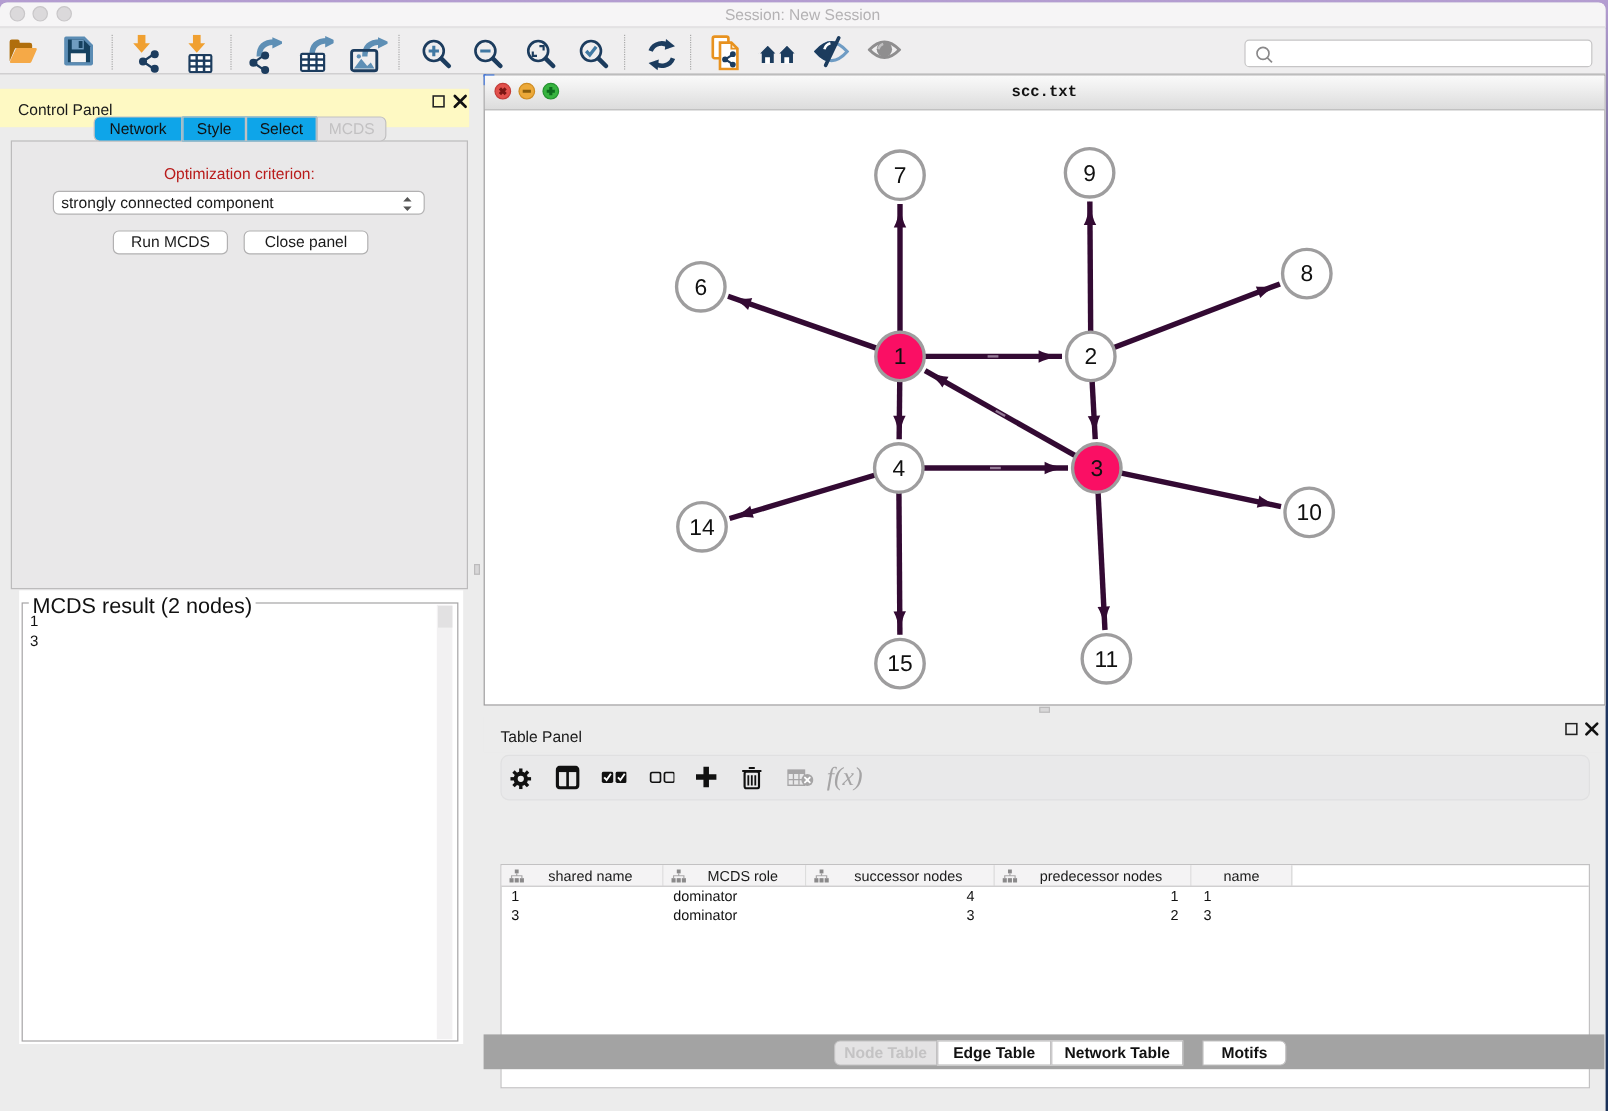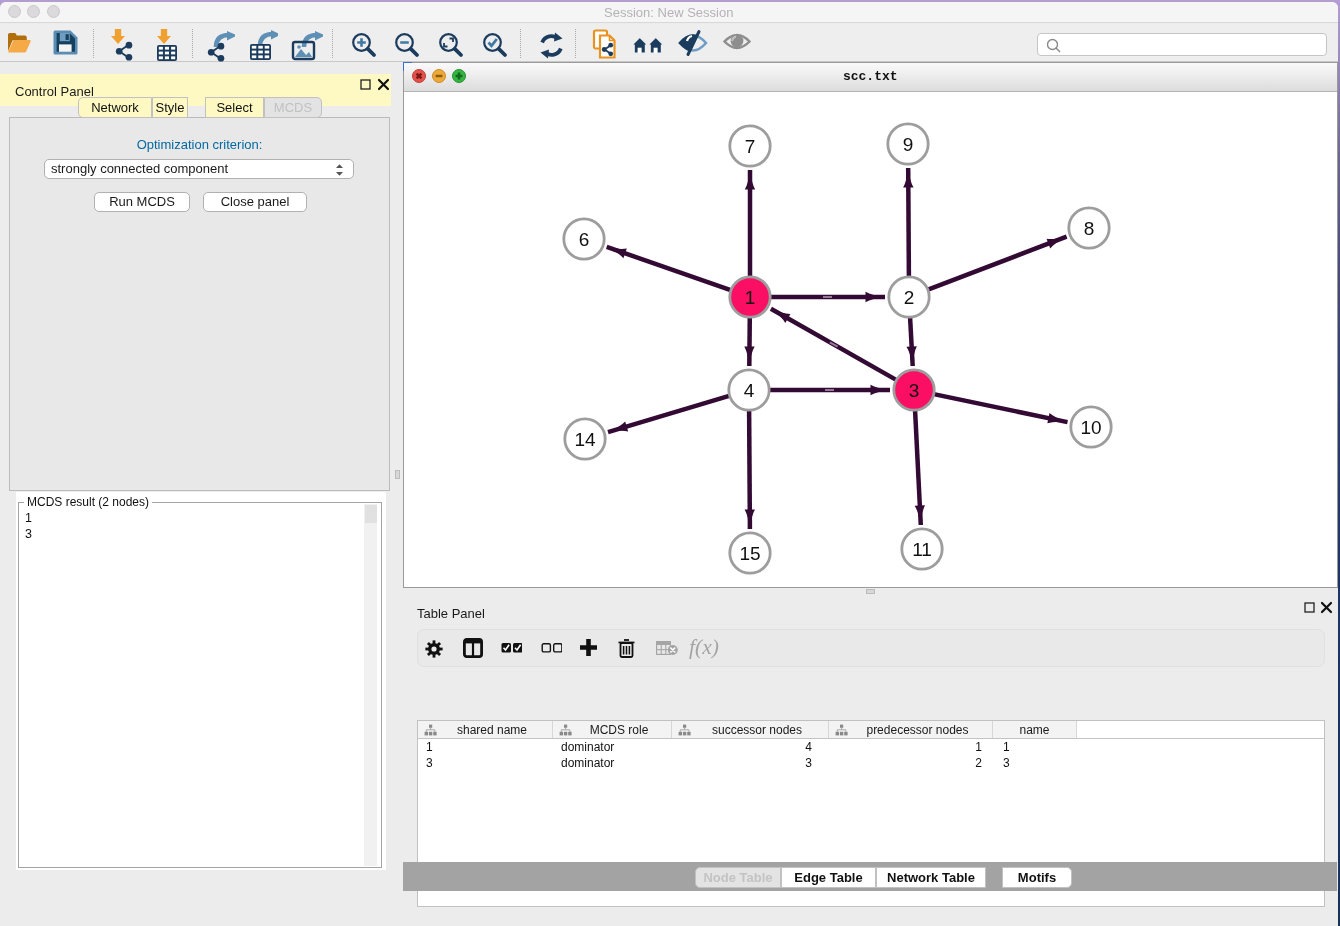--- a/index.html
+++ b/index.html
@@ -11,29 +11,29 @@
 #titlebar .tl { position:absolute; top:3px; width:13px; height:13px; border-radius:50%; background:#dbd9db; border:1px solid #c9c7c9; }
 #title-text { position:absolute; top:3px; left:0; width:100%; text-align:center; font-size:13px; color:#b4b2b4; }
 #toolbar { position:absolute; left:0; top:22px; width:100%; height:38px; background:#efeeef; border-bottom:1px solid #c9c8c9; }
 .tbsep { position:absolute; top:5px; height:29px; width:0; border-left:1px dotted #a9a9a9; }
 .ticon { position:absolute; top:0; }
 #searchbox { position:absolute; left:1037px; top:9px; width:290px; height:23px; background:#fff; border:1px solid #c6c5c6; border-radius:4px; }
 
 #cp-head { position:absolute; left:0; top:72px; width:391px; height:32px; background:#fef9c3; }
 #cp-head .t { position:absolute; left:15px; top:10px; font-size:13px; color:#1a1a1a; }
 #tabs { position:absolute; left:78px; top:95px; height:21px; }
-.tab { position:absolute; top:0; height:21px; background:#fef9c3; border:1px solid #c2c1c2; font-size:13px; color:#111; text-align:center; line-height:20px; }
+.tab { position:absolute; top:0; height:21px; background:#0ea5e9; border:1px solid #c2c1c2; font-size:13px; color:#111; text-align:center; line-height:20px; }
 #tab-mcds { background:#e4e3e4; color:#c2c1c2; border-radius:0 5px 5px 0; }
 #cp-body { position:absolute; left:9px; top:115px; width:381px; height:374px; background:#e9e8e9; border:1px solid #bcbbbc; }
-#opt-label { position:absolute; left:0; top:135px; width:399px; text-align:center; font-size:13px; color:#0369a1; }
+#opt-label { position:absolute; left:0; top:135px; width:399px; text-align:center; font-size:13px; color:#b91c1c; }
 #dropdown { position:absolute; left:44px; top:157px; width:310px; height:20px; background:#fff; border:1px solid #b2b1b2; border-radius:5px; font-size:13px; color:#1a1a1a; line-height:18px; padding-left:6px; }
 .btn { position:absolute; top:190px; height:20px; background:#fff; border:1px solid #b2b1b2; border-radius:5px; font-size:13px; color:#1a1a1a; text-align:center; line-height:18px; }
 #fieldset { position:absolute; left:16px; top:490px; width:370px; height:378px; background:#fff; }
 #fieldset-border { position:absolute; left:2px; top:10px; width:364px; height:366px; border:1px solid #a5a4a5; }
-#fieldset-legend { position:absolute; left:8px; top:3px; background:#fff; padding:0 3px; font-size:12px; color:#111; }
+#fieldset-legend { position:absolute; left:8px; top:3px; background:#fff; padding:0 3px; font-size:18px; color:#111; }
 #mcds-scroll { position:absolute; left:348px; top:12px; width:13px; height:362px; background:#f2f1f2; border-left:1px solid #dedddde; }
 #mcds-thumb { position:absolute; left:349px; top:13px; width:12px; height:18px; background:#e2e1e2; }
 .mcds-item { position:absolute; left:9px; font-size:12.5px; color:#111; }
 
 #net-frame { position:absolute; left:403px; top:60px; width:934.5px; height:526px; background:#fff; border:1px solid #9b9a9b; }
 #net-title { position:absolute; left:0; top:0; width:100%; height:29px; background:linear-gradient(180deg,#fafafa 0%,#ededed 45%,#dcdcdc 100%); border-bottom:1px solid #b4b3b4;font-family:Liberation Mono, monospace; }
 #net-title .t { position:absolute; width:100%; text-align:center; top:6px; font-size:13px; font-weight:bold; color:#111; }
 .winbtn { position:absolute; top:6px; width:14px; height:14px; border-radius:50%; }
 
 #table-head { position:absolute; left:403px; top:595px; width:934px; height:30px; background:#ececec;text-align:center; }
@@ -215,21 +215,21 @@
     <svg class="abs" style="left:360px;top:5px" width="12" height="12" viewBox="0 0 12 12">
         <rect x="1" y="1" width="9" height="9" fill="none" stroke="#222" stroke-width="1.3"></rect>
       </svg>
     <svg class="abs" style="left:377px;top:4px" width="13" height="13" viewBox="0 0 13 13">
         <path d="M2 2 L11 11 M11 2 L2 11" stroke="#111" stroke-width="2.2" stroke-linecap="round"></path>
       </svg>
   </div>
   <div id="cp-body"></div>
   <div id="tabs">
     <div class="tab" style="left:0; width:74px; border-radius:5px 0 0 5px;">Network</div>
-    <div class="tab" style="left:74px; width:36px;">Style</div>
+    <div class="tab" style="left:74px; width:53px;">Style</div>
     <div class="tab" style="left:127px; width:59px;">Select</div>
     <div class="tab" id="tab-mcds" style="left:186px; width:58px;">MCDS</div>
   </div>
   <div id="opt-label">Optimization criterion:</div>
   <div id="dropdown">strongly connected component
     <svg class="abs" style="right:8px;top:3px" width="11" height="14" viewBox="0 0 11 14">
         <path d="M2 5 L5.5 1.2 L9 5 Z M2 9 L5.5 12.8 L9 9 Z" fill="#555"></path>
       </svg>
   </div>
   <div class="btn" style="left:94px; width:96px;">Run MCDS</div>

